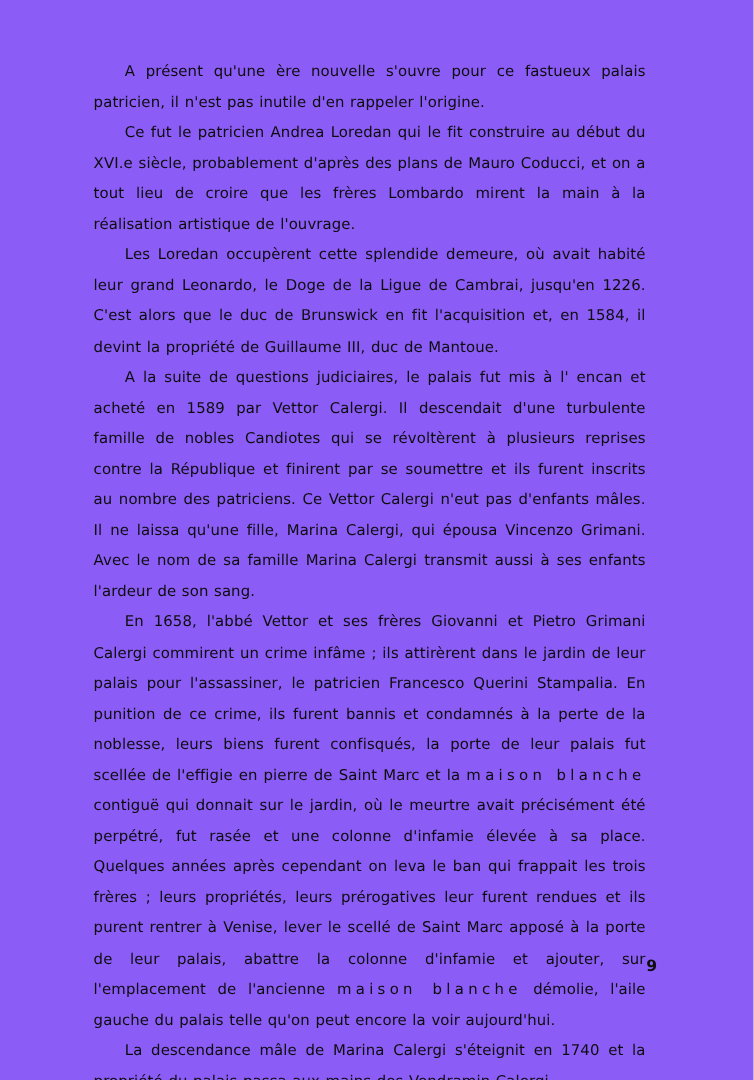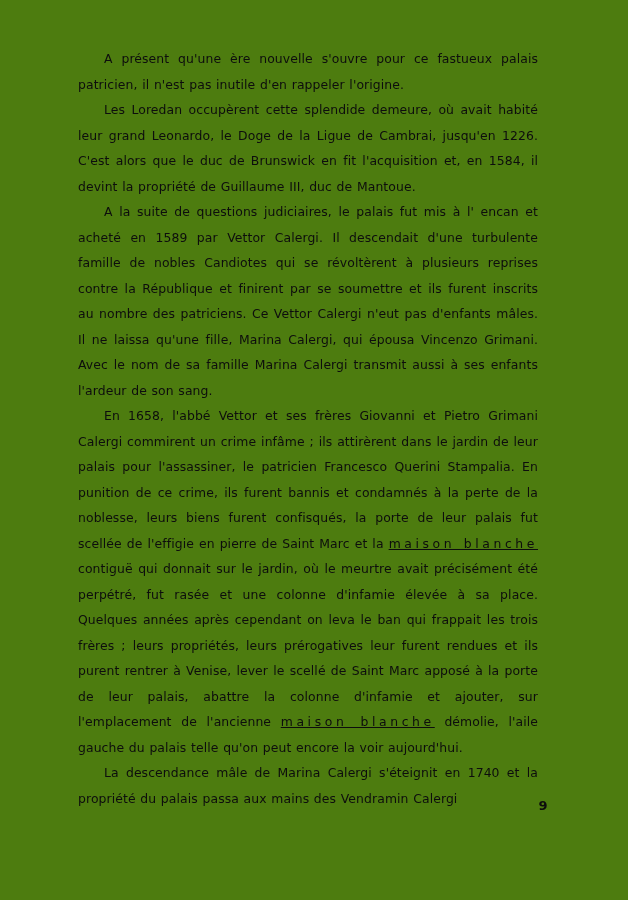--- a/index.html
+++ b/index.html
@@ -11,21 +11,21 @@
     width: 628px;
     height: 900px;
     font-family: "DejaVu Sans", sans-serif;
     color: #0d0d0d;
   }
   .page {
     position: relative;
     width: 628px;
     height: 900px;
     box-sizing: border-box;
-    background: #4d7c0f;
+    background: #8b5cf6;
     overflow: hidden;
   }
   .text-block {
     position: absolute;
     left: 78px;
     top: 46px;
     width: 460px;
   }
   p.para {
     margin: 0 0 0 0;
@@ -35,36 +35,36 @@
     line-height: 25.5px;
     letter-spacing: 0.1px;
     text-indent: 26px;
     word-spacing: 0.6px;
   }
   p.para + p.para {
     margin-top: 0;
   }
   .spaced {
     letter-spacing: 3.6px;
-    text-decoration: underline;
   }
   .page-number {
     position: absolute;
     right: 80px;
     top: 798px;
     font-size: 13px;
     font-weight: bold;
     letter-spacing: 0.5px;
   }
 </style>
 </head>
 <body>
 
 <div class="page">
   <div class="text-block">
     <p class="para">A présent qu'une ère nouvelle s'ouvre pour ce fastueux palais patricien, il n'est pas inutile d'en rappeler l'origine.</p>
+    <p class="para">Ce fut le patricien Andrea Loredan qui le fit construire au début du XVI.e siècle, probablement d'après des plans de Mauro Coducci, et on a tout lieu de croire que les frères Lombardo mirent la main à la réalisation artistique de l'ouvrage.</p>
     <p class="para">Les Loredan occupèrent cette splendide demeure, où avait habité leur grand Leonardo, le Doge de la Ligue de Cambrai, jusqu'en 1226. C'est alors que le duc de Brunswick en fit l'acquisition et, en 1584, il devint la propriété de Guillaume III, duc de Mantoue.</p>
     <p class="para">A la suite de questions judiciaires, le palais fut mis à l' encan et acheté en 1589 par Vettor Calergi. Il descendait d'une turbulente famille de nobles Candiotes qui se révoltèrent à plusieurs reprises contre la République et finirent par se soumettre et ils furent inscrits au nombre des patriciens. Ce Vettor Calergi n'eut pas d'enfants mâles. Il ne laissa qu'une fille, Marina Calergi, qui épousa Vincenzo Grimani. Avec le nom de sa famille Marina Calergi transmit aussi à ses enfants l'ardeur de son sang.</p>
     <p class="para"><span>En 1658, l'abbé Vettor et ses frères Giovanni et Pietro Grimani Calergi commirent un crime infâme ; ils attirèrent dans le jardin de leur palais pour l'assassiner, le patricien Francesco Querini Stampalia. En punition de ce crime, ils furent bannis et condamnés à la perte de la noblesse, leurs biens furent confisqués, la porte de leur palais fut scellée de l'effigie en pierre de Saint Marc et la </span><span class="spaced">maison blanche</span><span> contiguë qui donnait sur le jardin, où le meurtre avait précisément été perpétré, fut rasée et une colonne d'infamie élevée à sa place. Quelques années après cependant on leva le ban qui frappait les trois frères ; leurs propriétés, leurs prérogatives leur furent rendues et ils purent rentrer à Venise, lever le scellé de Saint Marc apposé à la porte de leur palais, abattre la colonne d'infamie et ajouter, sur l'emplacement de l'ancienne </span><span class="spaced">maison blanche</span><span> démolie, l'aile gauche du palais telle qu'on peut encore la voir aujourd'hui.</span></p>
     <p class="para">La descendance mâle de Marina Calergi s'éteignit en 1740 et la propriété du palais passa aux mains des Vendramin Calergi</p>
   </div>
   <div class="page-number">9</div>
 </div>
 
 </body></html>

